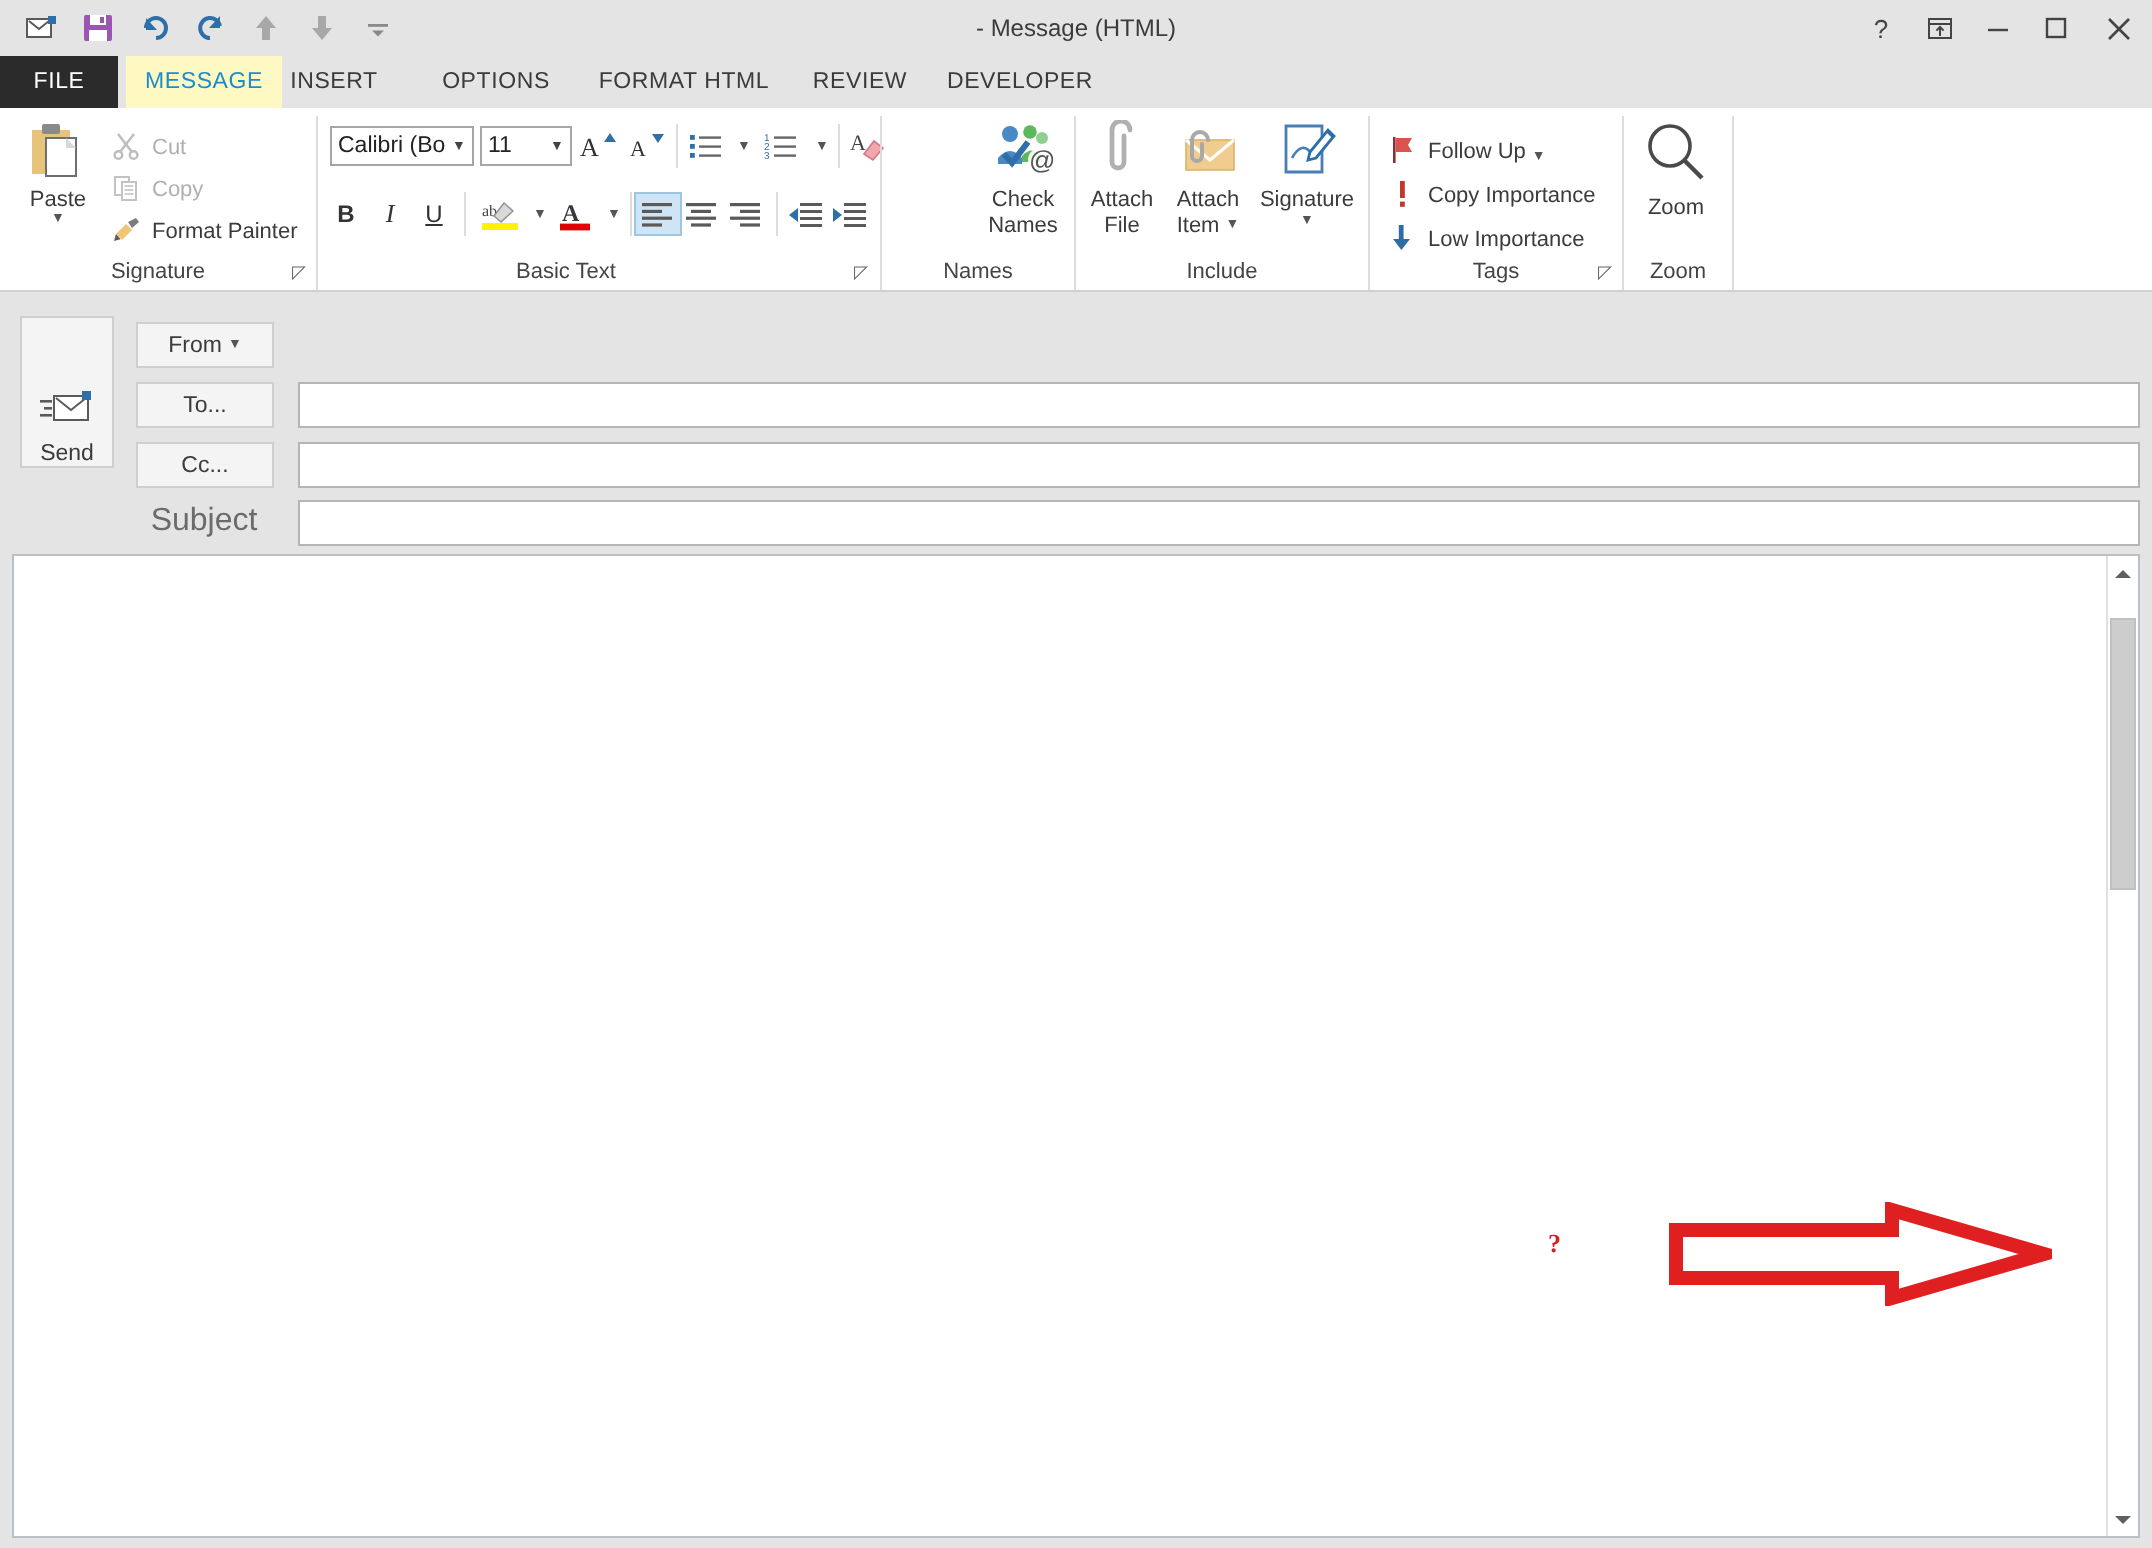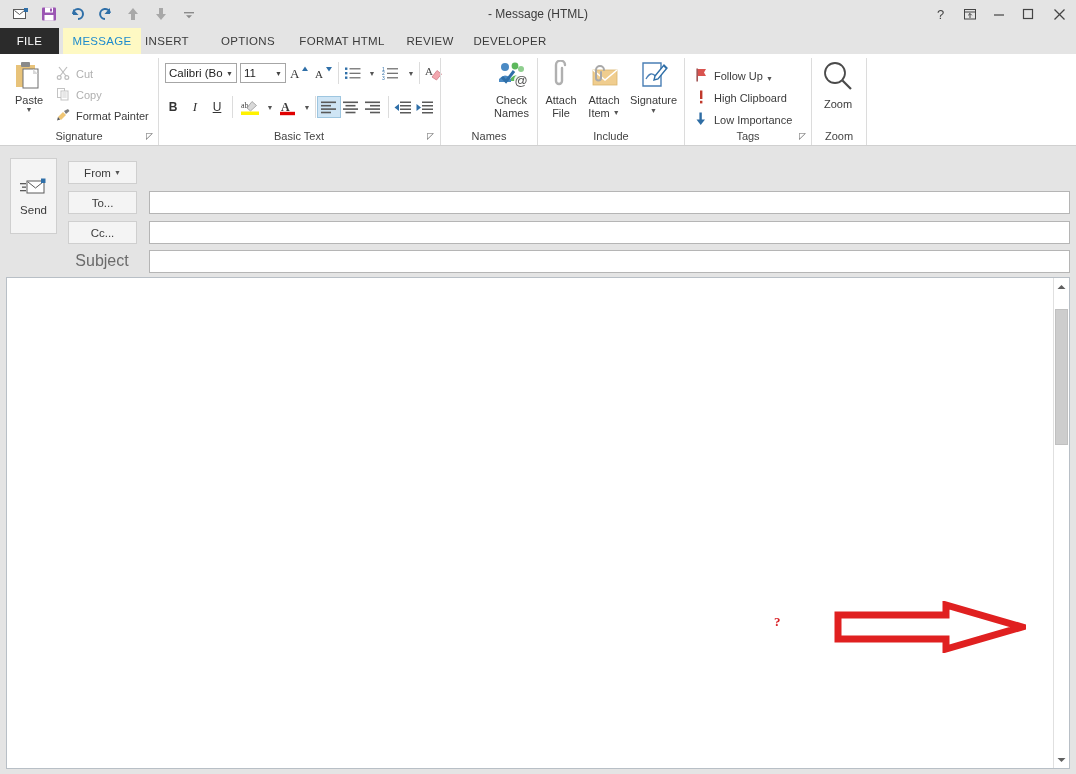--- a/index.html
+++ b/index.html
@@ -172,21 +172,21 @@
     position: absolute; left: 0; top: 146px;
     width: 1076px; height: 130px;
     background: #e4e4e4;
   }
   .send-btn {
     position: absolute; left: 10px; top: 12px;
     width: 45px; height: 74px;
     background: #f4f4f4;
     border: 1px solid #cfcfcf;
     display: flex; flex-direction: column;
-    align-items: center; justify-content: center;
+    align-items: center; justify-content: flex-end;
     cursor: default;
   }
   .send-lbl { font-size: 11.5px; color: #3b3b3b; margin-top: 5px; }
 
   .fld-btn {
     position: absolute;
     background: #f4f4f4;
     border: 1px solid #cfcfcf;
     display: flex; align-items: center; justify-content: center;
     font-size: 11.5px; color: #3b3b3b;
@@ -614,21 +614,21 @@
       <span class="tiny-caret">▼</span>
     </div>
 
     <div class="rb-small" style="left:690px; top:30px; width:118px; height:20px;">
       <span class="ic">
         <svg width="10" height="14" viewBox="0 0 10 14">
           <rect x="4" y="0.5" width="2.4" height="8.5" fill="#c0392b"></rect>
           <rect x="4" y="10.8" width="2.4" height="2.6" fill="#c0392b"></rect>
         </svg>
       </span>
-      <span>High Clipboard</span>
+      <span>Copy Importance</span>
     </div>
 
     <div class="rb-small" style="left:690px; top:52px; width:118px; height:20px;">
       <span class="ic">
         <svg width="12" height="14" viewBox="0 0 12 14">
           <rect x="4.4" y="0.5" width="2.4" height="8" fill="#2e6da4"></rect>
           <path d="M1.5 7.5 L10 7.5 L5.7 13 Z" fill="#2e6da4"></path>
         </svg>
       </span>
       <span>Low Importance</span>
@@ -644,21 +644,21 @@
       <div class="rb-lbl" style="margin-top:4px;">Zoom</div>
     </div>
 
     <div class="grp-sep" style="left:866px; top:4px; height:80px;"></div>
   </div>
 
   <div class="ribbon-labels">
     <div class="grp-label" style="left:0px; width:158px;">Signature</div>
     <div class="dlg-launch" style="left:146px; top:3px;">◸</div>
 
-    <div class="grp-label" style="left:160px; width:278px;">Basic Text</div>
+    <div class="grp-label" style="left:144px; width:278px;">Basic Text</div>
     <div class="dlg-launch" style="left:427px; top:3px;">◸</div>
 
     <div class="grp-label" style="left:441px; width:96px;">Names</div>
     <div class="grp-label" style="left:539px; width:144px;">Include</div>
 
     <div class="grp-label" style="left:686px; width:124px;">Tags</div>
     <div class="dlg-launch" style="left:799px; top:3px;">◸</div>
 
     <div class="grp-label" style="left:813px; width:52px;">Zoom</div>
 

